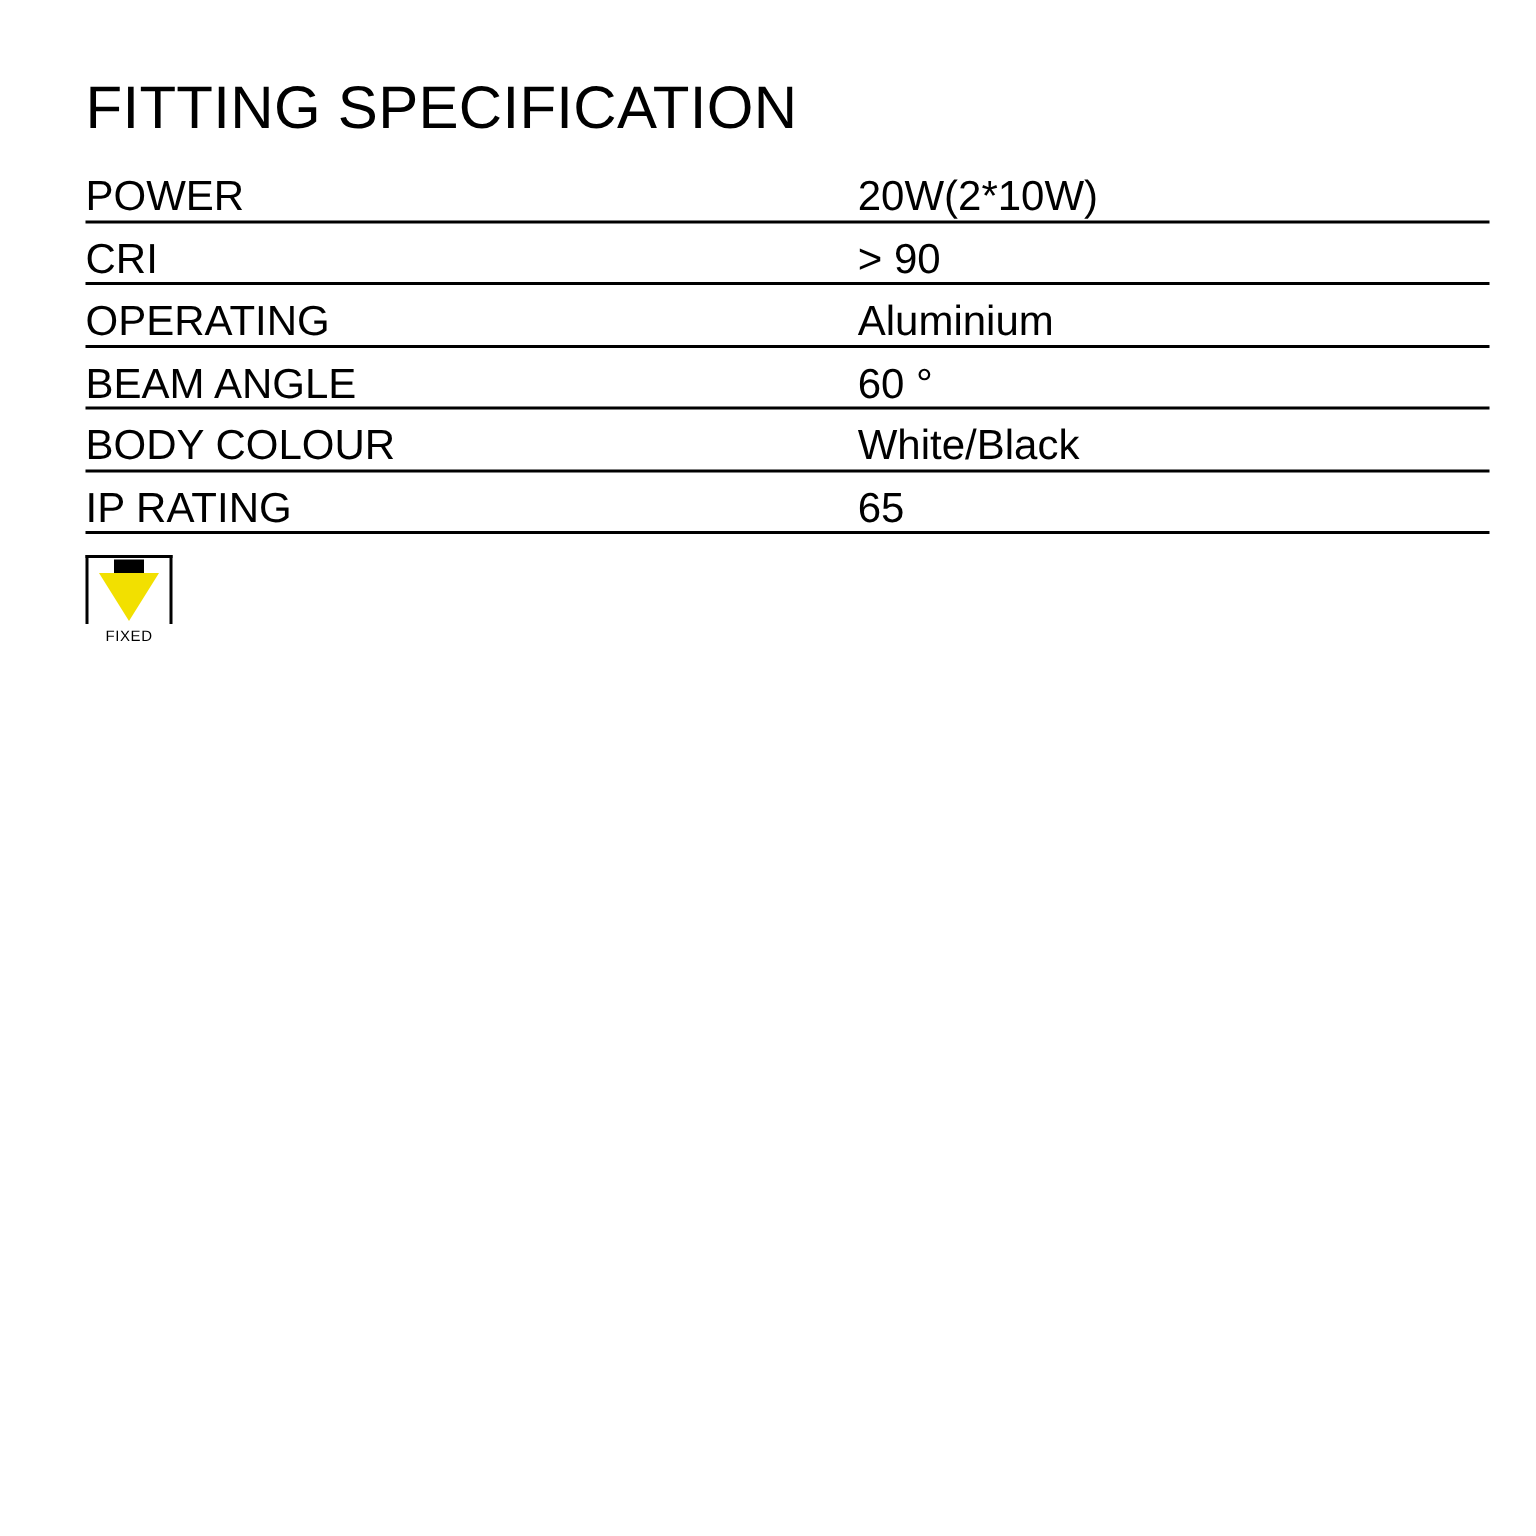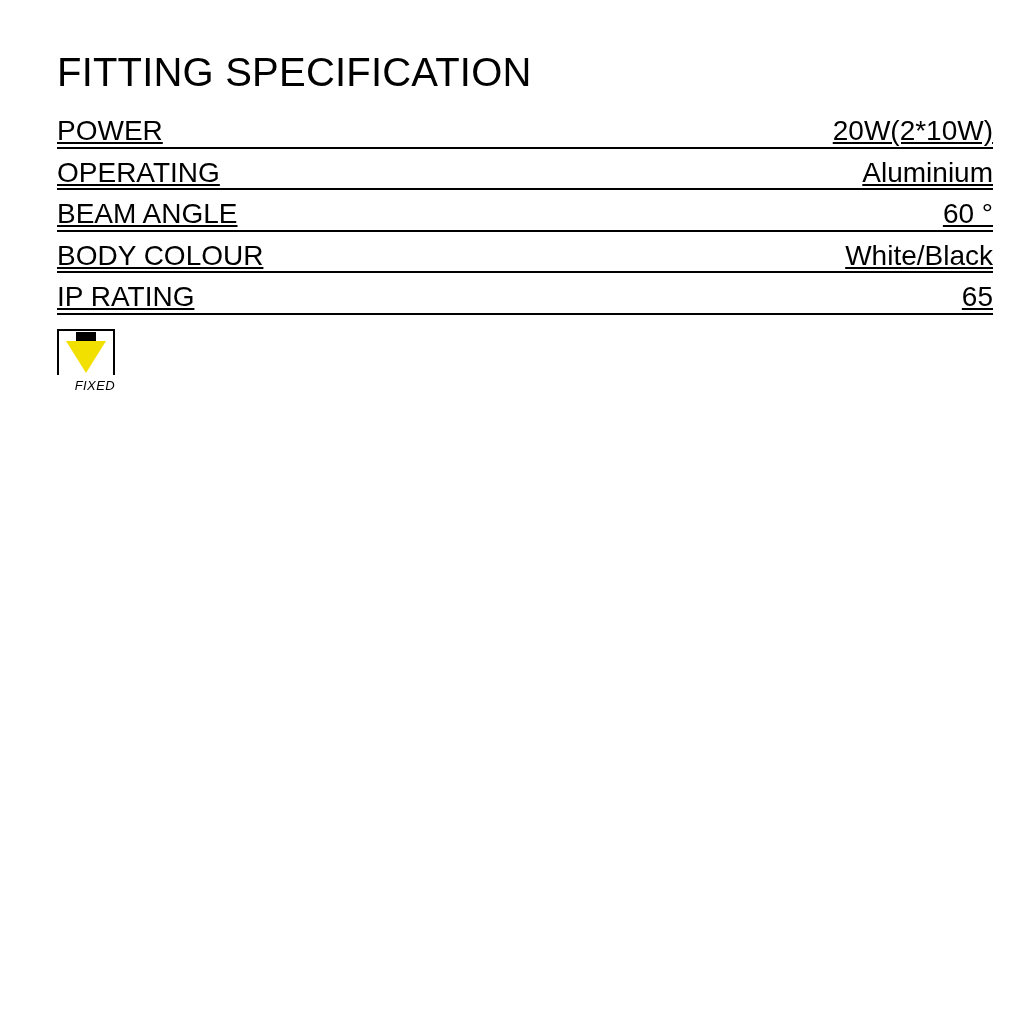--- a/index.html
+++ b/index.html
@@ -26,39 +26,38 @@
     font-weight: normal;
     letter-spacing: 0.2px;
     line-height: 1.0;
     margin: 0 0 14px 0;
     white-space: nowrap;
   }
   .spec-table {
     width: 936px;
     border-collapse: collapse;
     table-layout: fixed;
-    text-decoration: underline;
   }
   .spec-table tr {
     height: 41.5px;
   }
   .spec-table td {
     border-bottom: 2px solid #000000;
     padding: 0 0 1px 0;
     font-size: 28px;
     line-height: 1.05;
     vertical-align: bottom;
     white-space: nowrap;
   }
   .spec-label {
     text-align: left;
     width: 55%;
   }
   .spec-value {
-    text-align: right;
+    text-align: left;
     width: 45%;
   }
   .badge-area {
     margin-top: 14px;
     margin-left: 0px;
     width: 60px;
   }
   .badge {
     position: relative;
     width: 58px;
@@ -88,40 +87,43 @@
     left: 9px;
     top: 12px;
     width: 0;
     height: 0;
     border-left: 20px solid transparent;
     border-right: 20px solid transparent;
     border-bottom: 0px solid transparent;
     border-top: 32px solid #f2e000;
   }
   .badge-caption {
-    font-size: 13px;
+    font-size: 10px;
     letter-spacing: 0.4px;
     margin-top: 3px;
-    text-align: right;
+    text-align: center;
     width: 58px;
-    font-style: italic;
   }
 </style>
 </head>
 <body>
 
 <div class="sheet">
 
   <h1 class="title">FITTING SPECIFICATION</h1>
 
   <table class="spec-table">
     <tbody>
       <tr>
         <td class="spec-label">POWER</td>
         <td class="spec-value">20W(2*10W)</td>
+      </tr>
+      <tr>
+        <td class="spec-label">CRI</td>
+        <td class="spec-value">&gt; 90</td>
       </tr>
       <tr>
         <td class="spec-label">OPERATING</td>
         <td class="spec-value">Aluminium</td>
       </tr>
       <tr>
         <td class="spec-label">BEAM ANGLE</td>
         <td class="spec-value">60 °</td>
       </tr>
       <tr>

